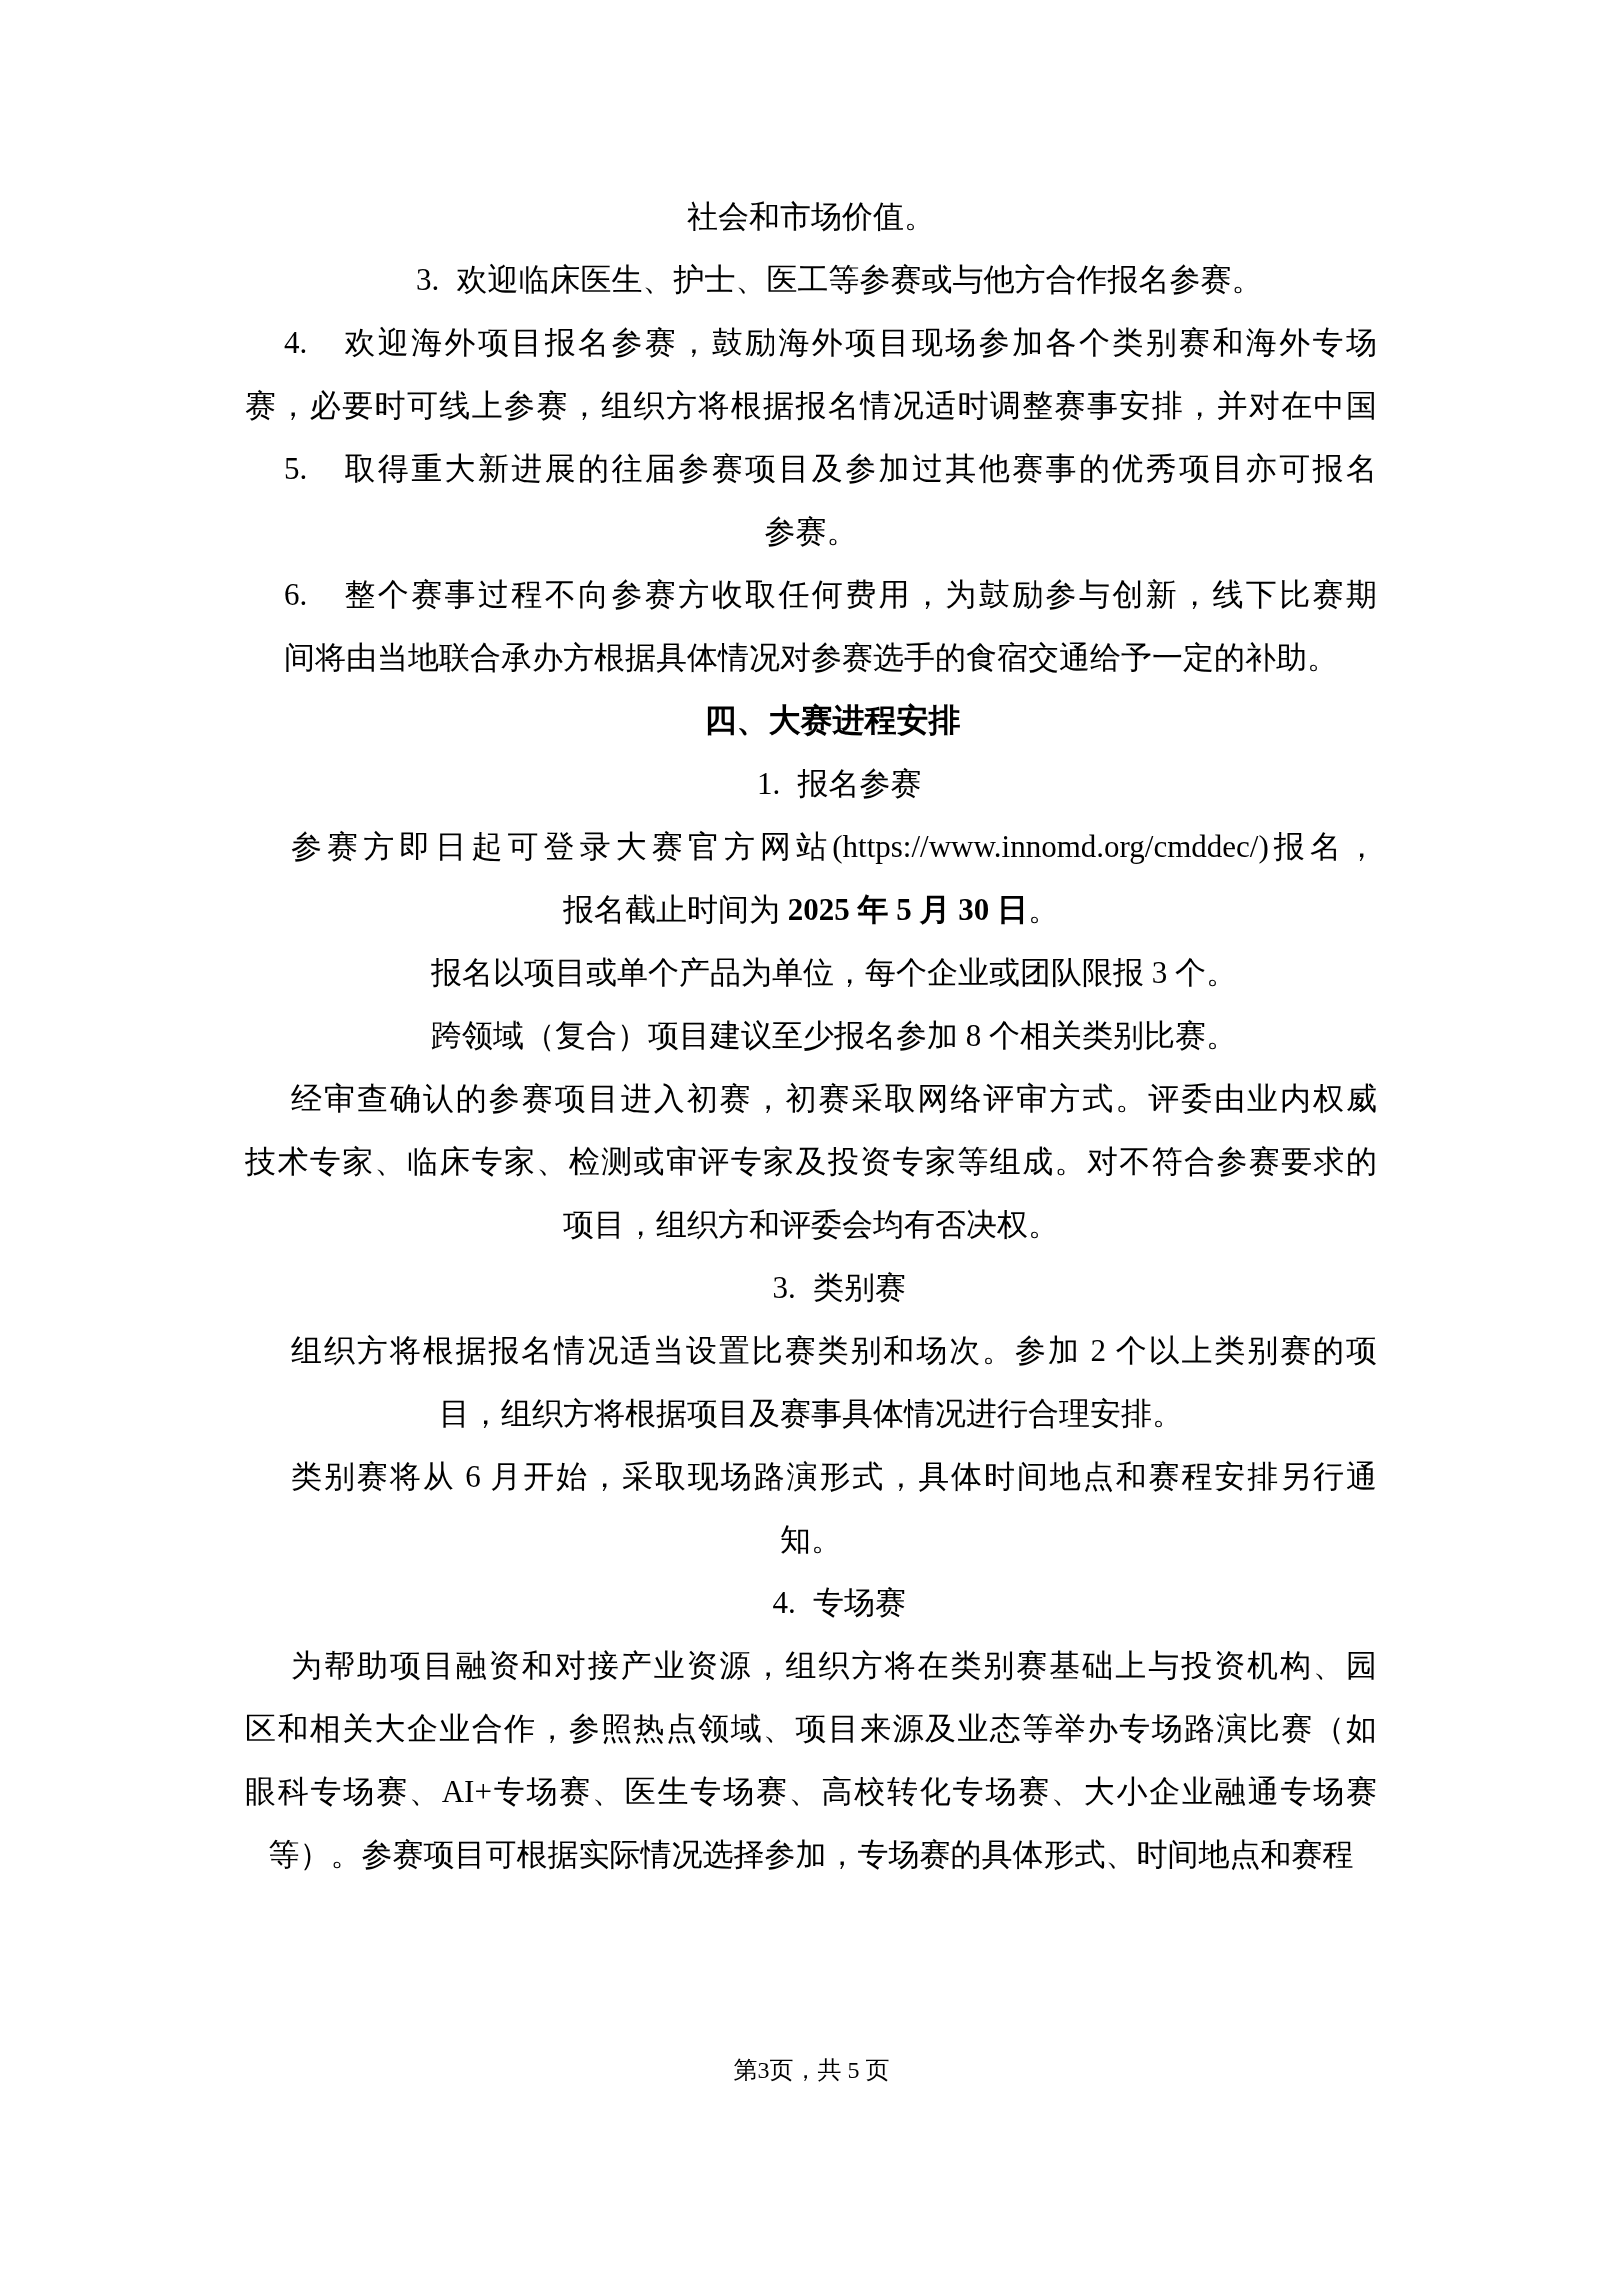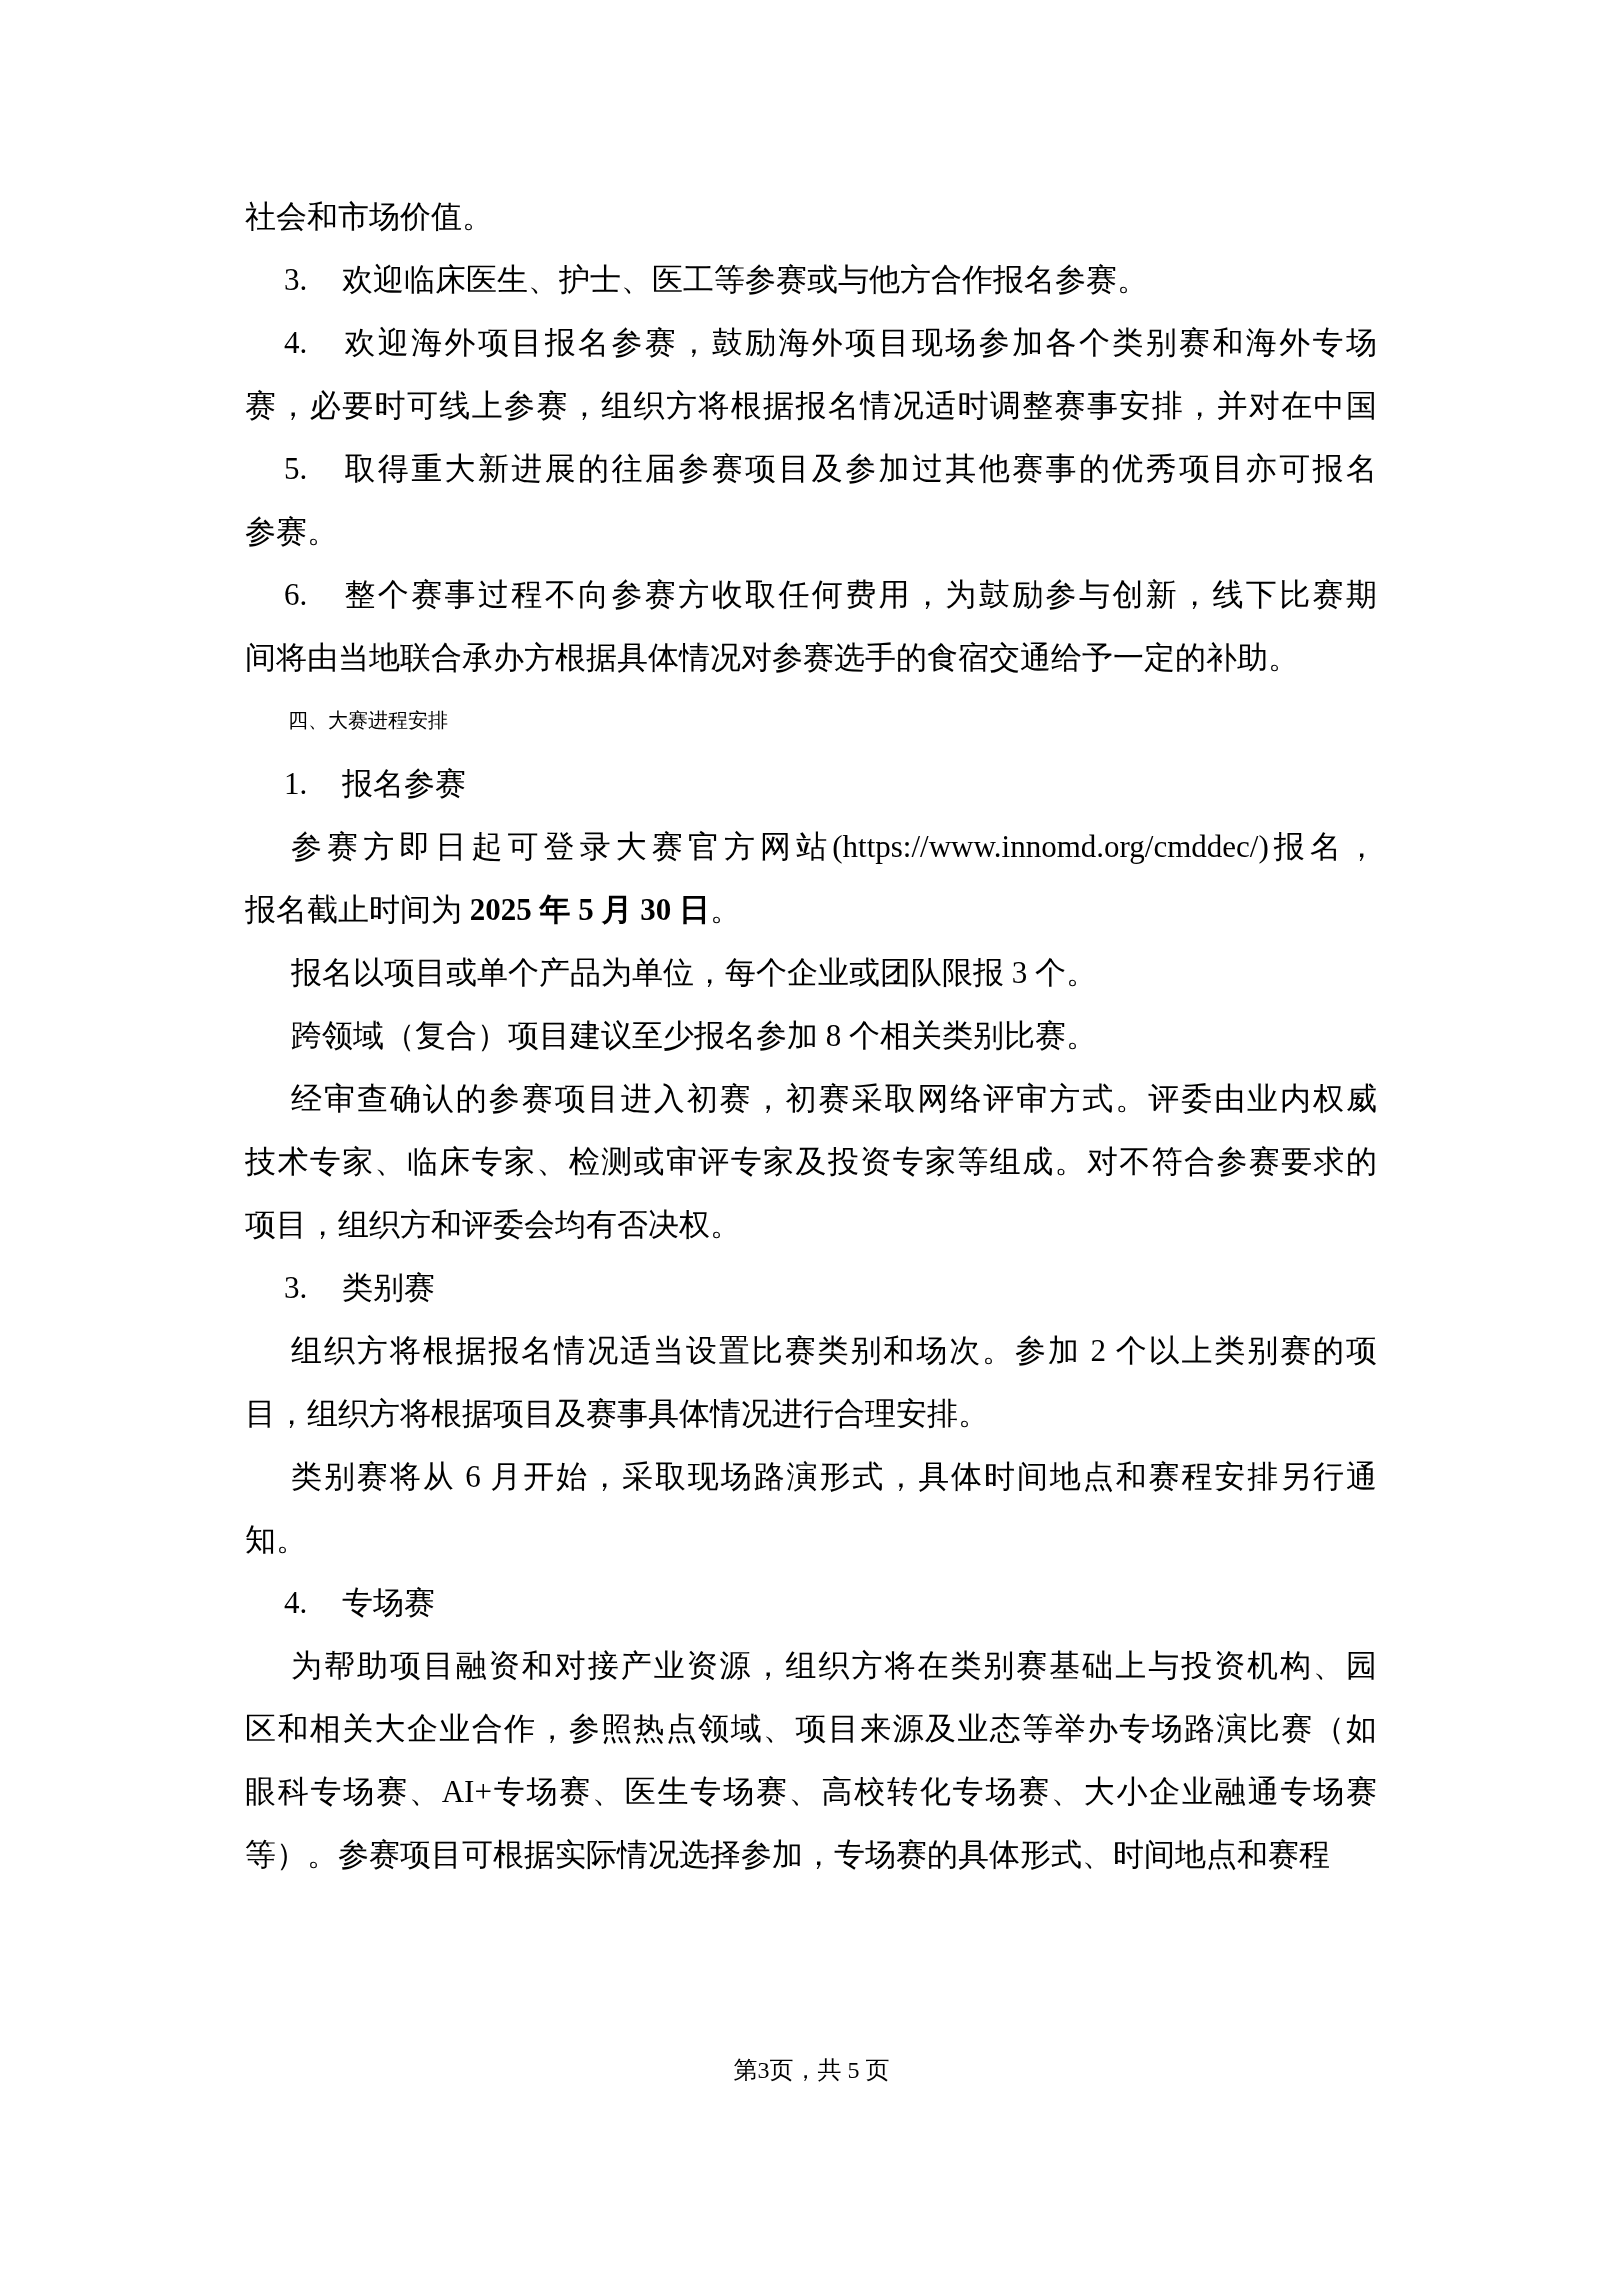--- a/index.html
+++ b/index.html
@@ -20,21 +20,21 @@
     position: absolute;
     left: 245px;
     top: 185px;
     width: 1132px;
   }
   .line {
     font-size: 31px;
     line-height: 63px;
     color: #000000;
     white-space: normal;
-    text-align: left;
+    text-align: center;
   }
   
   .line.fill {
     text-align: justify;
     text-align-last: justify;
     -moz-text-align-last: justify;
     text-justify: inter-character;
   }
   
   .line.indent {
@@ -43,22 +43,22 @@
   
   .line.list {
     padding-left: 39px;
   }
   .line.list .num {
     display: inline-block;
     width: 58px;
   }
   .line.heading {
     padding-left: 43px;
-    font-weight: 400;
-    font-size: 20px;
+    font-weight: 700;
+    font-size: 32px;
     font-family: "Liberation Sans", sans-serif;
   }
   .b {
     font-weight: 700;
   }
   .footer {
     position: absolute;
     left: 0;
     right: 0;
     top: 2057px;

